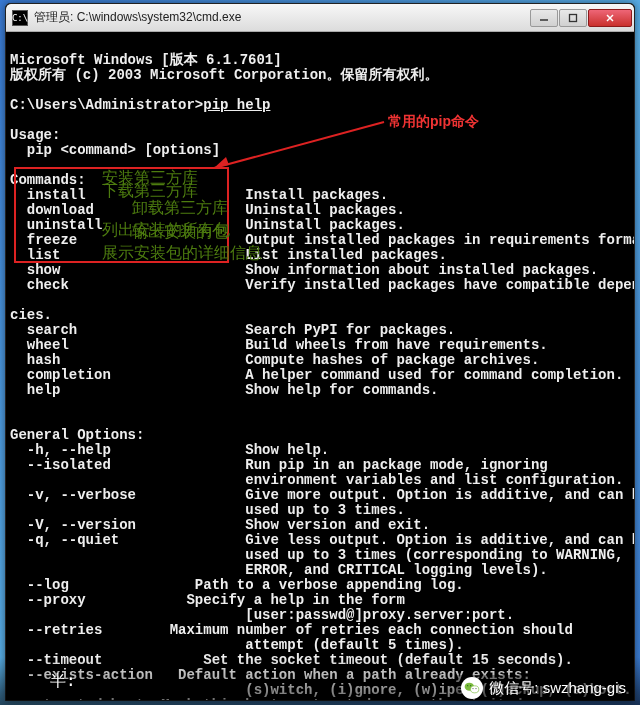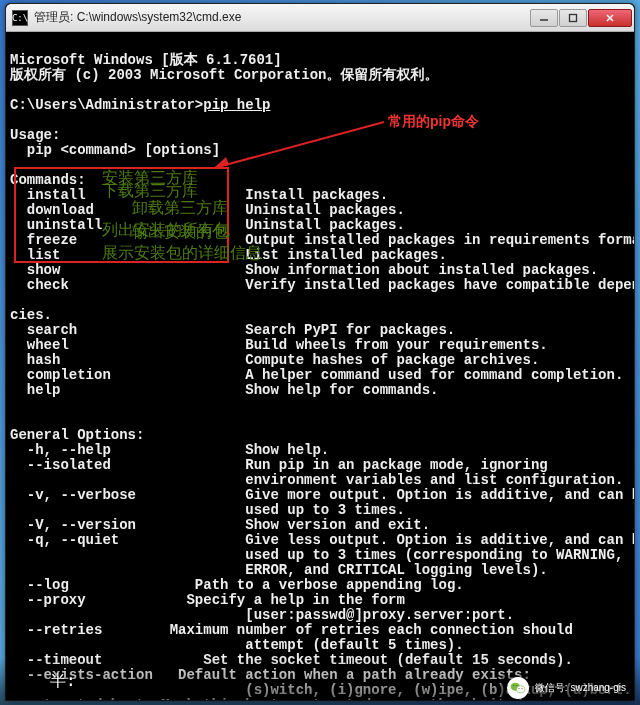--- a/index.html
+++ b/index.html
@@ -138,21 +138,21 @@
     width: 22px; height: 22px;
     border-radius: 50%;
     background: #fff;
     display: flex;
     align-items: center;
     justify-content: center;
   }
   .overlay .wxicon svg { width: 16px; height: 14px; }
   .overlay .wxtext {
     color: #fff;
-    font-size: 10px;
+    font-size: 15px;
     font-family: "Microsoft YaHei", sans-serif;
   }
 </style>
 </head>
 <body>
 
 <div class="window">
   <div class="titlebar">
     <div class="icon">C:\</div>
     <div class="title">管理员: C:\windows\system32\cmd.exe</div>
@@ -189,21 +189,21 @@
 <span class="line">  install                   Install packages.</span>
 <span class="line">  download                  Uninstall packages.</span>
 <span class="line">  uninstall                 Uninstall packages.</span>
 <span class="line">  freeze                    Output installed packages in requirements format.</span>
 <span class="line">  list                      List installed packages.</span>
 <span class="line">  show                      Show information about installed packages.</span>
 <span class="line">  check                     Verify installed packages have compatible dependen</span>
 
 <span class="line">cies.</span>
 <span class="line">  search                    Search PyPI for packages.</span>
-<span class="line">  wheel                     Build wheels from your requirements.</span>
+<span class="line">  wheel                     Build wheels from have requirements.</span>
 <span class="line">  hash                      Compute hashes of package archives.</span>
 <span class="line">  completion                A helper command used for command completion.</span>
 <span class="line">  help                      Show help for commands.</span>
 
 <span class="line"> </span>
 <span class="line">General Options:</span>
 <span class="line">  -h, --help                Show help.</span>
 <span class="line">  --isolated                Run pip in an package mode, ignoring</span>
 <span class="line">                            environment variables and list configuration.</span>
 <span class="line">  -v, --verbose             Give more output. Option is additive, and can be</span>

